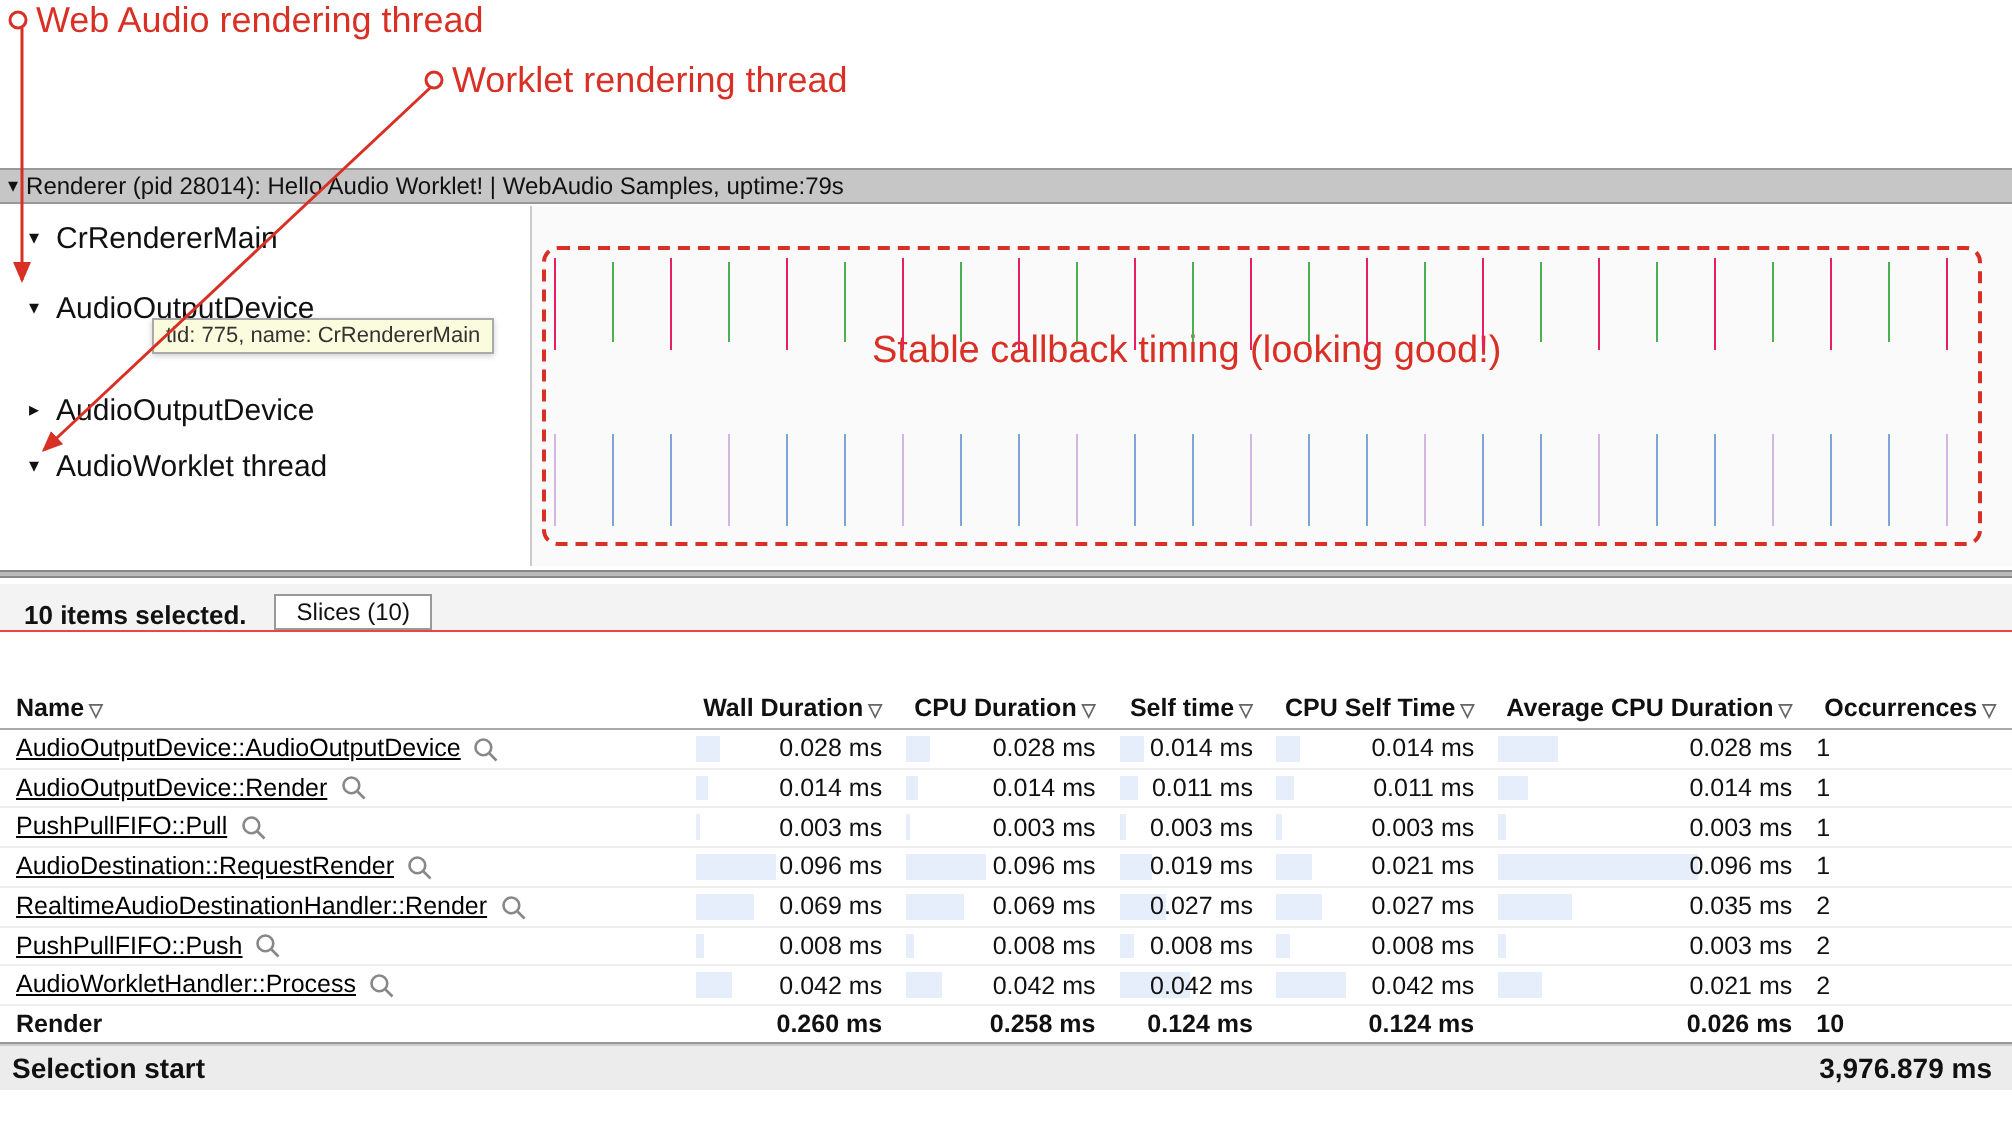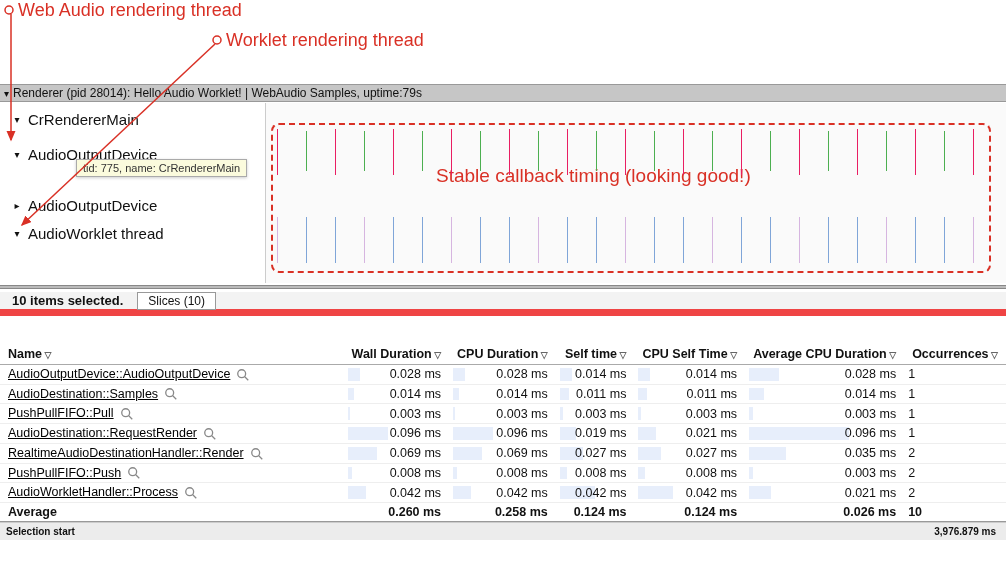--- a/index.html
+++ b/index.html
@@ -125,23 +125,23 @@
     background: #bbb;
     border-top:1px solid #888;
     border-bottom:1px solid #888;
   }
   .selection-bar {
     position: absolute;
     top: 292px;
     left:0; right:0;
     height: 24px;
     background: #f3f3f3;
-    border-bottom: 7px solid #ef4444;
+    border-bottom: 1px solid #ef4444;
     display:flex;
-    align-items:center;
+    align-items:flex-end;
     padding-left:12px;
     font-size:13px;
     gap:14px;
   }
   .slices-btn {
     border:1px solid #999;
     background:#fff;
     padding: 1px 10px;
     font-size:12px;
     cursor:default;
@@ -180,21 +180,21 @@
     display:inline-block;
     width:14px; height:14px;
     vertical-align:middle;
     margin-left:6px;
   }
   .mag svg { width:14px; height:14px; stroke:#888; fill:none; stroke-width:1.5; }
   .totals td { font-weight:bold; border-top:1px solid #999; border-bottom:1px solid #999; }
   .footer {
     position:absolute;
     left:0; right:0;
-    font-size:10px;
+    font-size:14px;
     font-weight:bold;
     background:#ececec;
     text-align:center;
   }
   .footer-row {
     display:flex;
     justify-content: space-between;
     padding: 3px 10px 3px 6px;
     border-top:1px solid #ccc;
   }
@@ -332,21 +332,21 @@
                 <line x1="10" y1="10" x2="14" y2="14"></line>
               </svg></span></td>
           <td class="val"><div class="bar" style="width:12px"></div><span>0.028 ms</span></td>
           <td class="val"><div class="bar" style="width:12px"></div><span>0.028 ms</span></td>
           <td class="val"><div class="bar" style="width:12px"></div><span>0.014 ms</span></td>
           <td class="val"><div class="bar" style="width:12px"></div><span>0.014 ms</span></td>
           <td class="val"><div class="bar" style="width:30px"></div><span>0.028 ms</span></td>
           <td style="text-align:left;padding-left:4px">1</td>
         </tr>
         <tr>
-          <td class="name"><a href="#">AudioDestination::Samples</a><span class="mag"><svg viewBox="0 0 16 16">
+          <td class="name"><a href="#">AudioOutputDevice::Render</a><span class="mag"><svg viewBox="0 0 16 16">
                 <circle cx="6.5" cy="6.5" r="4.5"></circle>
                 <line x1="10" y1="10" x2="14" y2="14"></line>
               </svg></span></td>
           <td class="val"><div class="bar" style="width:6px"></div><span>0.014 ms</span></td>
           <td class="val"><div class="bar" style="width:6px"></div><span>0.014 ms</span></td>
           <td class="val"><div class="bar" style="width:9px"></div><span>0.011 ms</span></td>
           <td class="val"><div class="bar" style="width:9px"></div><span>0.011 ms</span></td>
           <td class="val"><div class="bar" style="width:15px"></div><span>0.014 ms</span></td>
           <td style="text-align:left;padding-left:4px">1</td>
         </tr>
@@ -406,21 +406,21 @@
           <td class="val"><div class="bar" style="width:18px"></div><span>0.042 ms</span></td>
           <td class="val"><div class="bar" style="width:18px"></div><span>0.042 ms</span></td>
           <td class="val"><div class="bar" style="width:35px"></div><span>0.042 ms</span></td>
           <td class="val"><div class="bar" style="width:35px"></div><span>0.042 ms</span></td>
           <td class="val"><div class="bar" style="width:22px"></div><span>0.021 ms</span></td>
           <td style="text-align:left;padding-left:4px">2</td>
         </tr>
       </tbody>
     <tfoot>
       <tr class="totals">
-        <td>Average</td>
+        <td>Render</td>
         <td class="val"><span>0.260 ms</span></td>
         <td class="val"><span>0.258 ms</span></td>
         <td class="val"><span>0.124 ms</span></td>
         <td class="val"><span>0.124 ms</span></td>
         <td class="val"><span>0.026 ms</span></td>
         <td style="text-align:left;padding-left:4px"><span>10</span></td>
       </tr>
     </tfoot>
   </table>
 </div>

